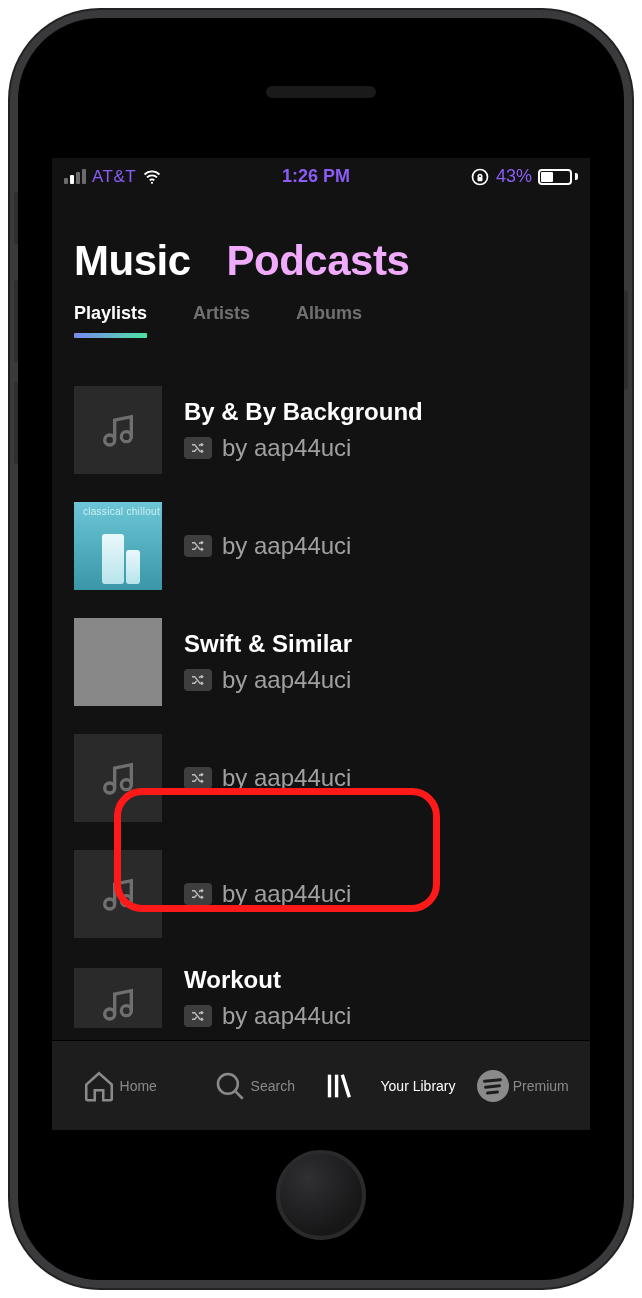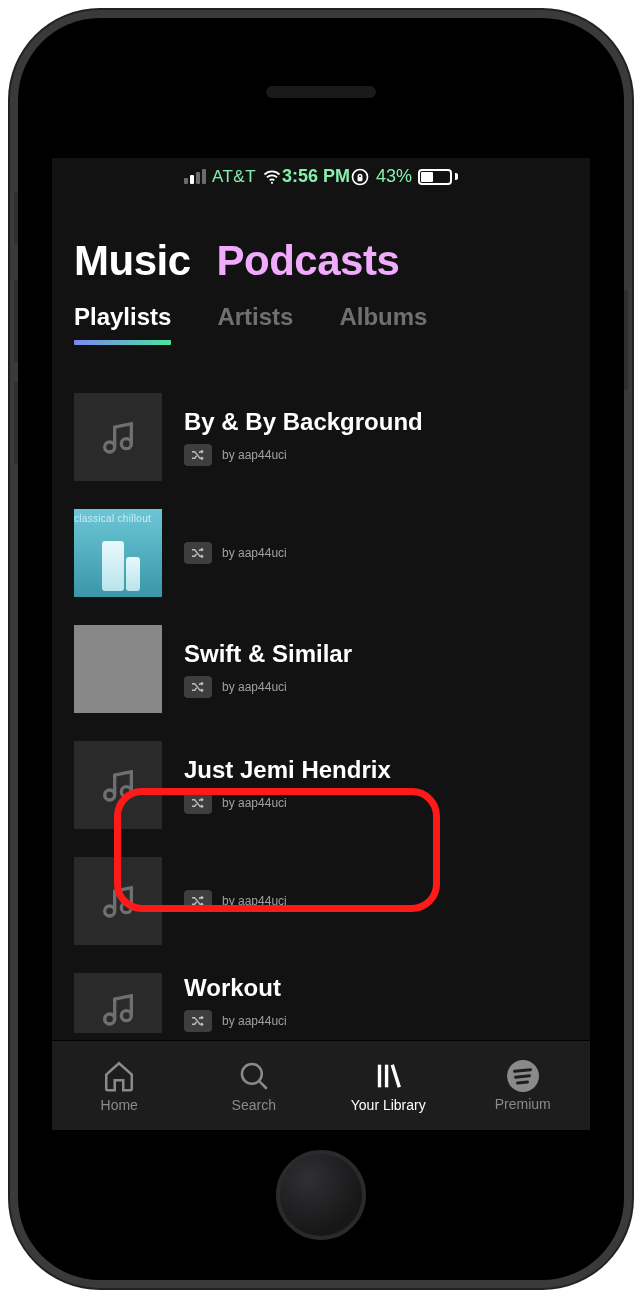--- a/index.html
+++ b/index.html
@@ -27,94 +27,94 @@
     background: #121212; overflow: hidden;
   }
   .home-ring {
     position: absolute; bottom: 40px; left: 50%; transform: translateX(-50%);
     width: 90px; height: 90px; border: 4px solid #2a2a2c; border-radius: 50%;
     background: radial-gradient(circle at 35% 30%, #303033, #171718 70%);
   }
 
   
   .statusbar {
-    display: flex; justify-content: center; align-items: center;
-    padding: 8px 12px 4px; color: #86efac; font-size: 18px; font-weight: 500;
+    display: flex; justify-content: space-between; align-items: center;
+    padding: 8px 12px 4px; color: #8b5cf6; font-size: 18px; font-weight: 500;
   }
   .sb-left, .sb-right { display: flex; align-items: center; gap: 6px; }
   .signal { display: flex; align-items: flex-end; gap: 2px; }
   .signal i { display:block; width:4px; background:#6b6b6b; border-radius:1px;}
   .signal i:nth-child(1){height:6px;}
   .signal i:nth-child(2){height:9px;background:#fff;}
   .signal i:nth-child(3){height:12px;}
   .signal i:nth-child(4){height:15px;}
   .carrier { font-size: 17px; letter-spacing: 0.5px; }
   .time { font-weight:600; }
   .battery { display:flex; align-items:center; gap:3px; }
   .batt-shell { width: 34px; height: 16px; border: 2px solid #fff; border-radius: 4px; position: relative; }
   .batt-fill { position:absolute; left:1px; top:1px; bottom:1px; width: 40%; background:#fff; border-radius:1px;}
   .batt-tip { width: 3px; height: 7px; background:#fff; border-radius: 0 2px 2px 0;}
   .wifi-svg, .lock-svg { width:20px; height:20px; }
 
   
-  .top-tabs { display:flex; gap: 26px; padding: 46px 22px 18px; align-items:baseline;}
+  .top-tabs { display:flex; gap: 36px; padding: 46px 22px 18px; align-items:baseline;}
   .top-tab { font-size: 42px; font-weight: 800; color: #f0abfc; letter-spacing: -0.5px; }
   .top-tab.active { color: #fff; }
 
   .sub-tabs { display:flex; gap: 46px; padding: 0 22px 8px;}
-  .sub-tab { font-size: 24px; font-weight: 700; color: #707070; position:relative; padding-bottom: 10px;}
+  .sub-tab { font-size: 18px; font-weight: 700; color: #707070; position:relative; padding-bottom: 10px;}
   .sub-tab.active { color: #fff; }
   .sub-tab.active::after {
     content:""; position:absolute; left:0; right:0; bottom:-4px; height:5px;
     background: linear-gradient(90deg, #7b88f0, #4be3a0); border-radius: 1px;
   }
 
   
   .list { padding: 30px 22px 0; }
   .row { display:flex; align-items:center; gap: 22px; padding: 14px 0; position:relative; }
   .cover {
     width: 88px; height: 88px; background:#2a2a2a; display:flex; align-items:center; justify-content:center;
     color:#777; flex-shrink:0;
   }
   .cover.classical {
     background: linear-gradient(#6cc6d6,#3a97a8); position:relative; overflow:hidden;
   }
-  .cover.classical .lbl { position:absolute; top:4px; left:0; right:2px; text-align:left; font-size:10px; color:#cdeff4; letter-spacing:0.3px;}
+  .cover.classical .lbl { position:absolute; top:4px; left:0; right:2px; text-align:right; font-size:10px; color:#cdeff4; letter-spacing:0.3px;}
   .cover.classical .candle { position:absolute; bottom:6px; left:28px; width:22px; height:50px; background:linear-gradient(#eaf8fb,#b8e4ec); border-radius:3px;}
   .cover.classical .candle2 { position:absolute; bottom:6px; right:22px; width:14px; height:34px; background:linear-gradient(#eaf8fb,#b8e4ec); border-radius:3px;}
   .cover.swift { display:grid; grid-template-columns:1fr 1fr; grid-template-rows:1fr 1fr; gap:0; background:#888;}
   .cover.swift div { background:#9a8f82;}
   .cover.swift div:nth-child(1){background:linear-gradient(#c6beb2,#746a5b);}
   .cover.swift div:nth-child(2){background:linear-gradient(#d8d2c7,#8a8073);}
   .cover.swift div:nth-child(3){background:linear-gradient(#efe3d6,#c4ad98);}
   .cover.swift div:nth-child(4){background:linear-gradient(#cfc6ba,#7d7466);}
   .cover svg { width:40px; height:40px; }
 
   .meta { display:flex; flex-direction:column; gap:8px; min-width:0;}
   .title { color:#fff; font-size:24px; font-weight:700; white-space:nowrap; overflow:hidden; text-overflow:ellipsis;}
-  .byline { display:flex; align-items:center; gap:10px; color:#a0a0a0; font-size:12px;}
+  .byline { display:flex; align-items:center; gap:10px; color:#a0a0a0; font-size:24px;}
   .shuffle-badge {
     width:28px; height:22px; background:#3e3e3e; border-radius:4px;
     display:flex; align-items:center; justify-content:center;
   }
   .shuffle-badge svg { width:16px; height:16px; }
 
   .highlight-red {
     position:absolute; border: 7px solid #ff1a1a; border-radius: 28px; pointer-events:none;
   }
   .hl-row { left: 62px; top: 630px; width: 326px; height: 124px; }
   .hl-nav { left: 275px; bottom: 6px; width: 132px; height: 78px; }
 
   
   .navbar {
     position:absolute; left:0; right:0; bottom:0; height: 90px;
     background: #1d1d1d; display:flex; border-top:1px solid #000;
   }
-  .navitem { flex:1; display:flex; flex-direction:column; align-items:center; justify-content:center; gap:4px; color:#8a8a8a;}
-  .navitem.active { color:#fff; }
+  .navitem { flex:1; display:flex; flex-direction:row; align-items:center; justify-content:center; gap:4px; color:#8a8a8a;}
+  .navitem.active { color:#fff;justify-content:space-between; }
   .navitem svg { width:34px; height:34px; }
   .navitem span { font-size:14px; }
 
   .spotify-logo { width:32px; height:32px; border-radius:50%; background:#8a8a8a; position:relative;}
   .spotify-logo::before, .spotify-logo::after, .spotify-logo i {
     content:""; position:absolute; left:20%; right:20%; height:3px; background:#1d1d1d; border-radius:2px;
   }
   .spotify-logo::before { top:9px; transform: rotate(-6deg);}
   .spotify-logo::after { top:15px; transform: rotate(-6deg); left:24%; right:24%;}
   .spotify-logo i { display:block; top:21px; left:30%; right:30%; transform: rotate(-6deg);}
@@ -141,21 +141,21 @@
               <i></i>
             </div>
           <span class="carrier">AT&amp;T</span>
           <svg class="wifi-svg" viewBox="0 0 24 24" fill="none" stroke="#fff" stroke-width="2.2">
               <path d="M3 9c5-5 13-5 18 0"></path>
               <path d="M6 12.5c3.3-3.3 8.7-3.3 12 0"></path>
               <path d="M9.3 16c1.5-1.5 3.9-1.5 5.4 0"></path>
               <circle cx="12" cy="19" r="1.3" fill="#fff" stroke="none"></circle>
             </svg>
         </div>
-        <div class="time">3:56 PM</div>
+        <div class="time">1:26 PM</div>
         <div class="sb-right">
           <svg class="lock-svg" viewBox="0 0 24 24" fill="none" stroke="#fff" stroke-width="2">
               <circle cx="12" cy="12" r="9"></circle>
               <path d="M10 12v-1a2 2 0 1 1 4 0v1"></path>
               <rect x="9" y="12" width="6" height="5" rx="1" fill="#fff" stroke="none"></rect>
             </svg>
           <span>43%</span>
           <div class="battery">
             <div class="batt-shell">
                 <div class="batt-fill"></div>
@@ -251,21 +251,20 @@
 
         <div class="row">
           <div class="cover">
             <svg viewBox="0 0 24 24" fill="none" stroke="#6f6f6f" stroke-width="2">
                 <circle cx="7" cy="18" r="3"></circle>
                 <circle cx="17" cy="16" r="3"></circle>
                 <path d="M10 18V6l10-2v12"></path>
               </svg>
           </div>
           <div class="meta">
-            <div class="title">Just Jemi Hendrix</div>
             <div class="byline">
               <div class="shuffle-badge">
                   <svg viewBox="0 0 24 24" fill="none" stroke="#bdbdbd" stroke-width="2.2">
                     <path d="M3 7h4l8 10h4"></path>
                     <path d="M3 17h4l3-3.7"></path>
                     <path d="M14 9l1-2h4"></path>
                     <path d="M17 5l2 2-2 2"></path>
                     <path d="M17 15l2 2-2 2"></path>
                   </svg>
                 </div>

